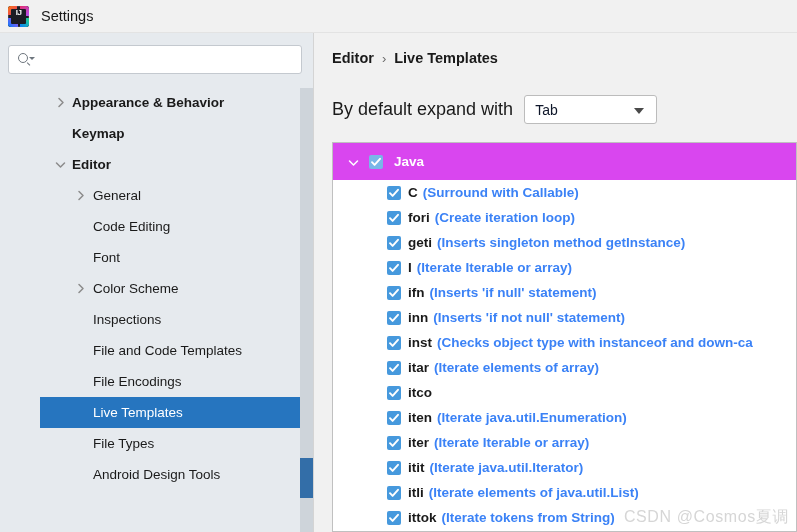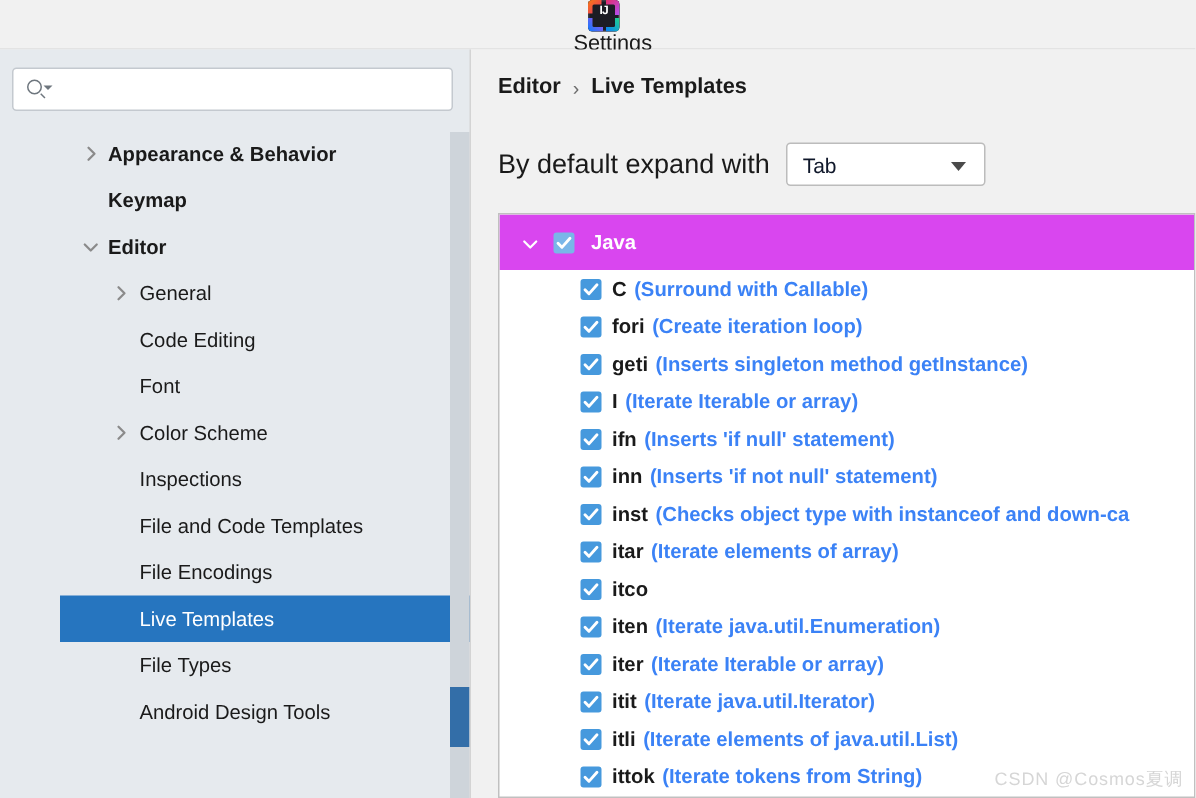--- a/index.html
+++ b/index.html
@@ -18,21 +18,20 @@
   }
 
   
   .titlebar {
     position: absolute; left: 0; top: 0;
     width: 797px; height: 33px;
     background: #f1f1f1;
     border-bottom: 1px solid #e3e3e3;
     display: flex; align-items: center;
     padding-left: 8px;
-    flex-direction: column;
   }
   .app-icon {
     width: 21px; height: 21px;
     position: relative;
     flex: 0 0 auto;
     border-radius: 3px;
     background: #1c1c24;
     overflow: hidden;
     box-shadow: 0 0 0 1px #3a3a44 inset;
   }
@@ -283,21 +282,21 @@
   .trowt.group .tname { margin-left: 11px; color: #ffffff; }
   .tdesc {
     margin-left: 5px;
     color: #3b82f6;
     font-weight: bold;
   }
 
   
   .watermark {
     position: absolute; right: 8px; bottom: 4px;
-    font-size: 12px;
+    font-size: 16px;
     color: #d6d6d6;
     letter-spacing: 0.6px;
     font-family: "Liberation Sans", sans-serif;
     user-select: none;
     white-space: nowrap;
   }
 </style>
 </head>
 <body>
 

